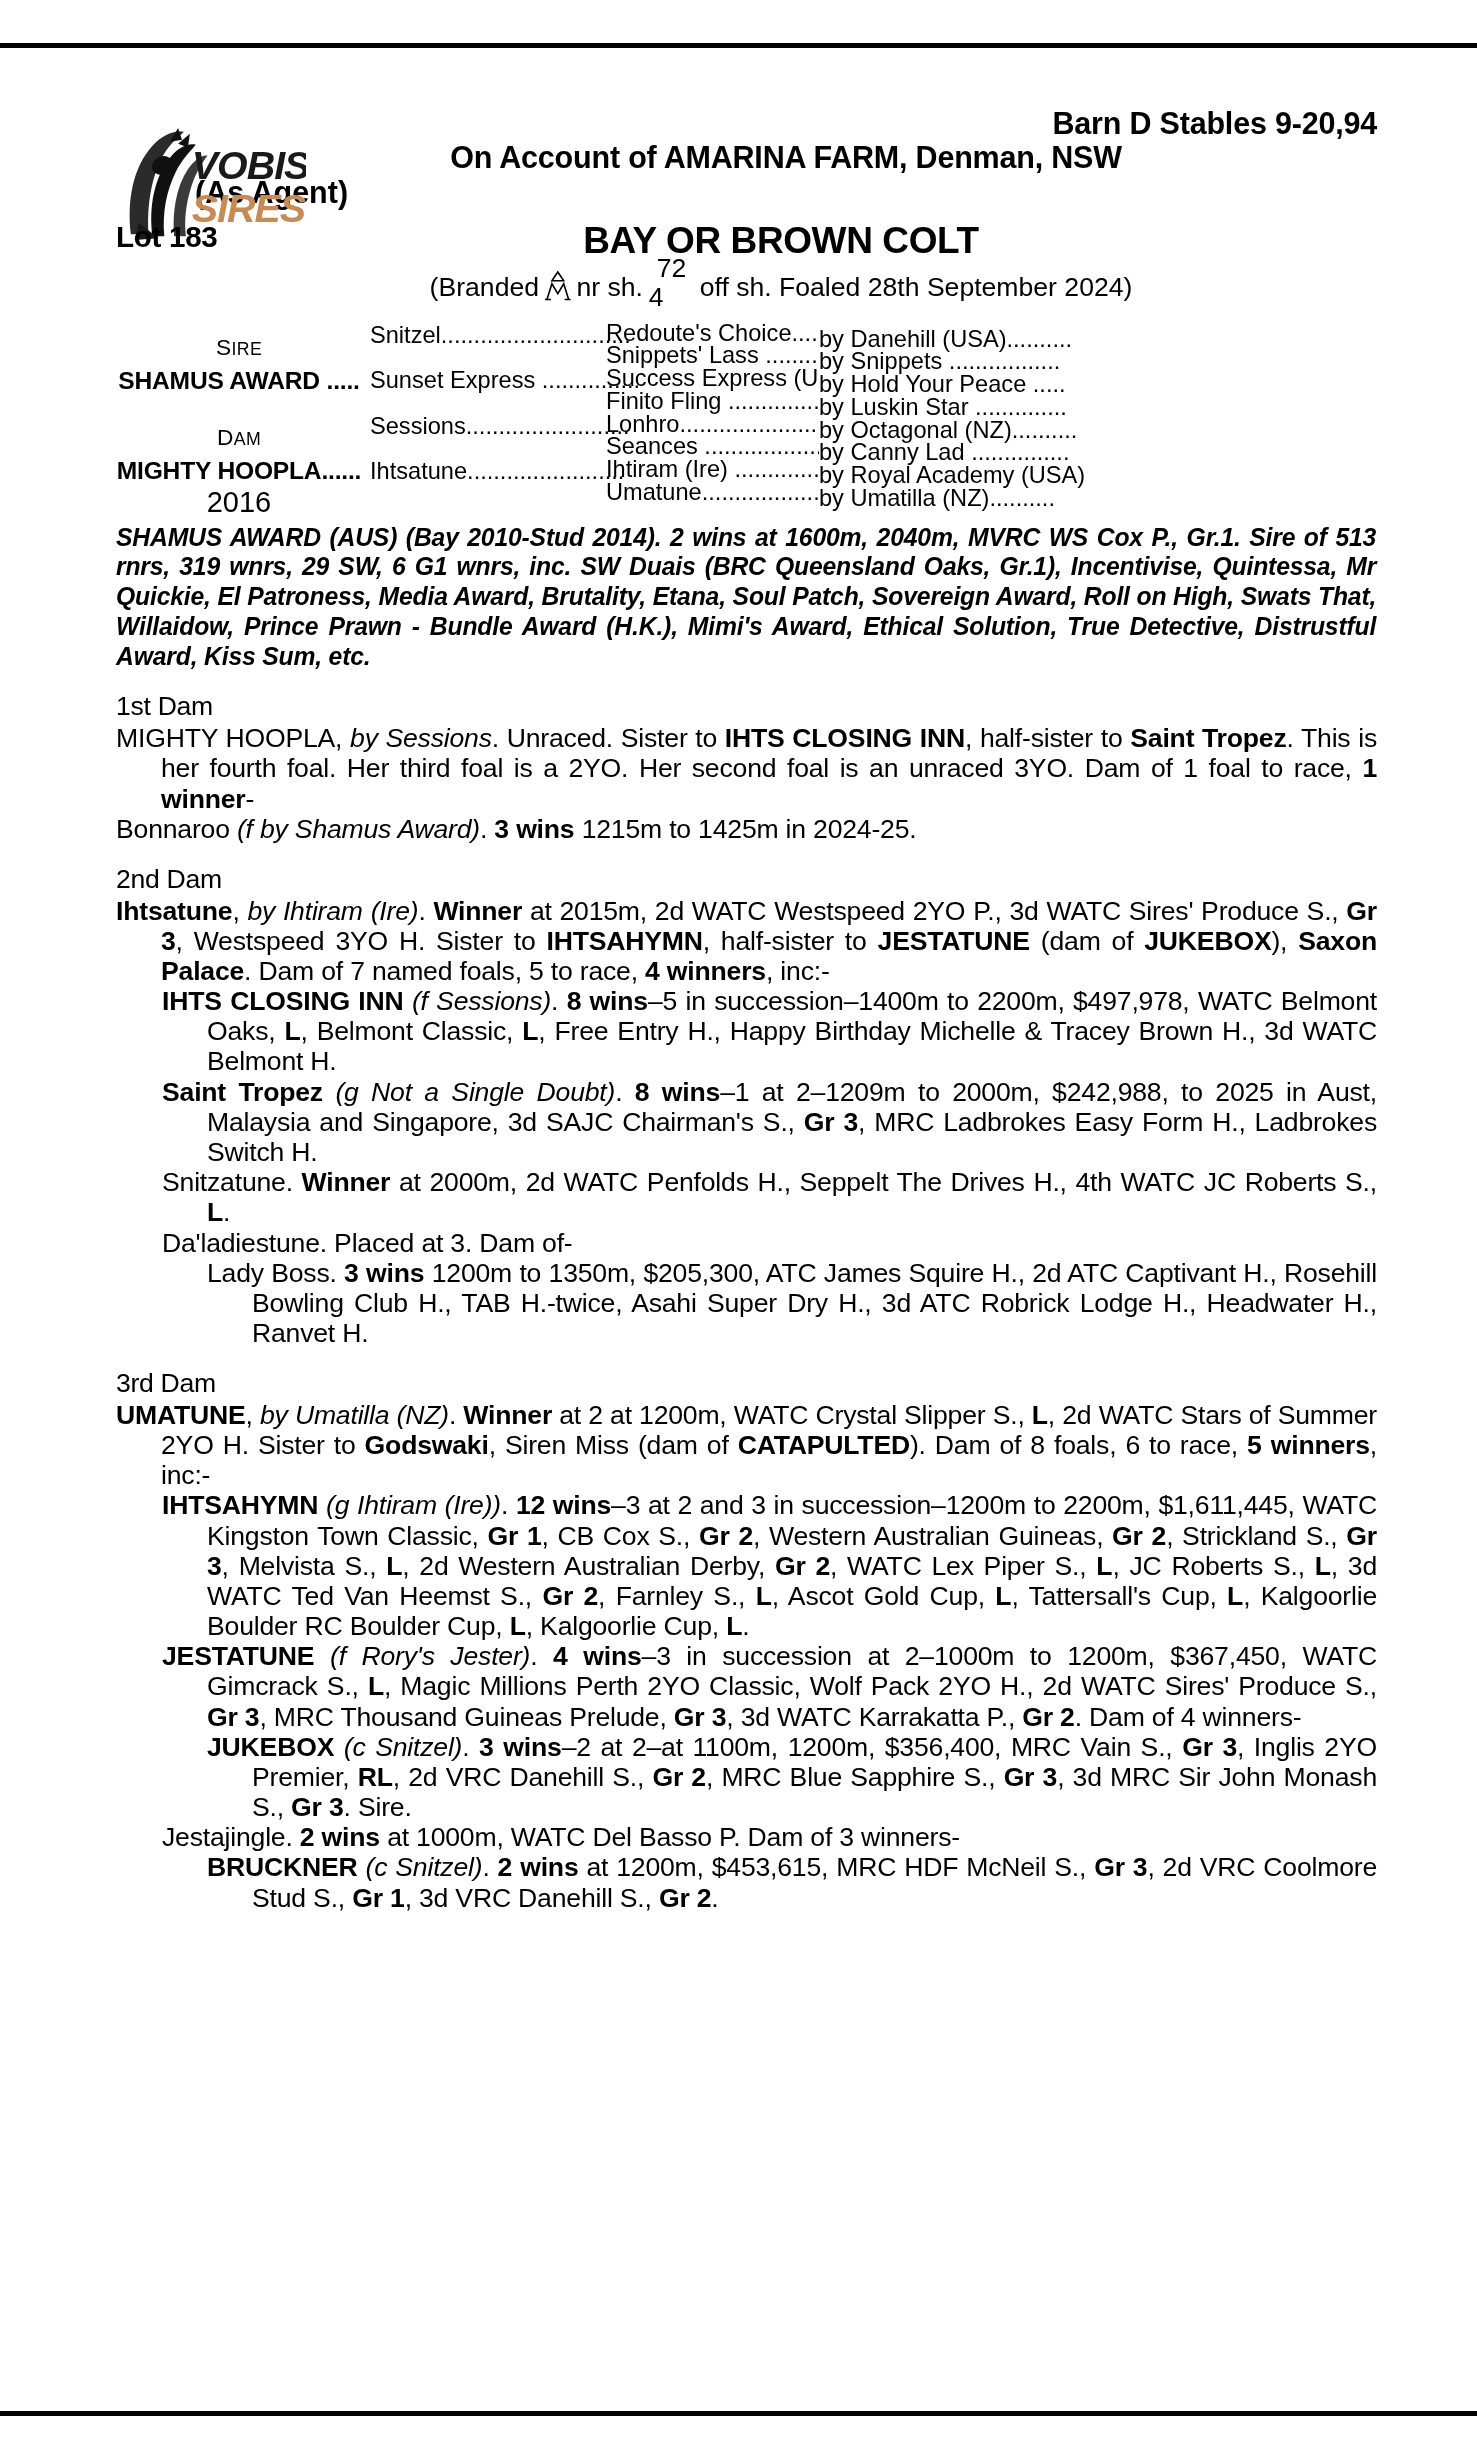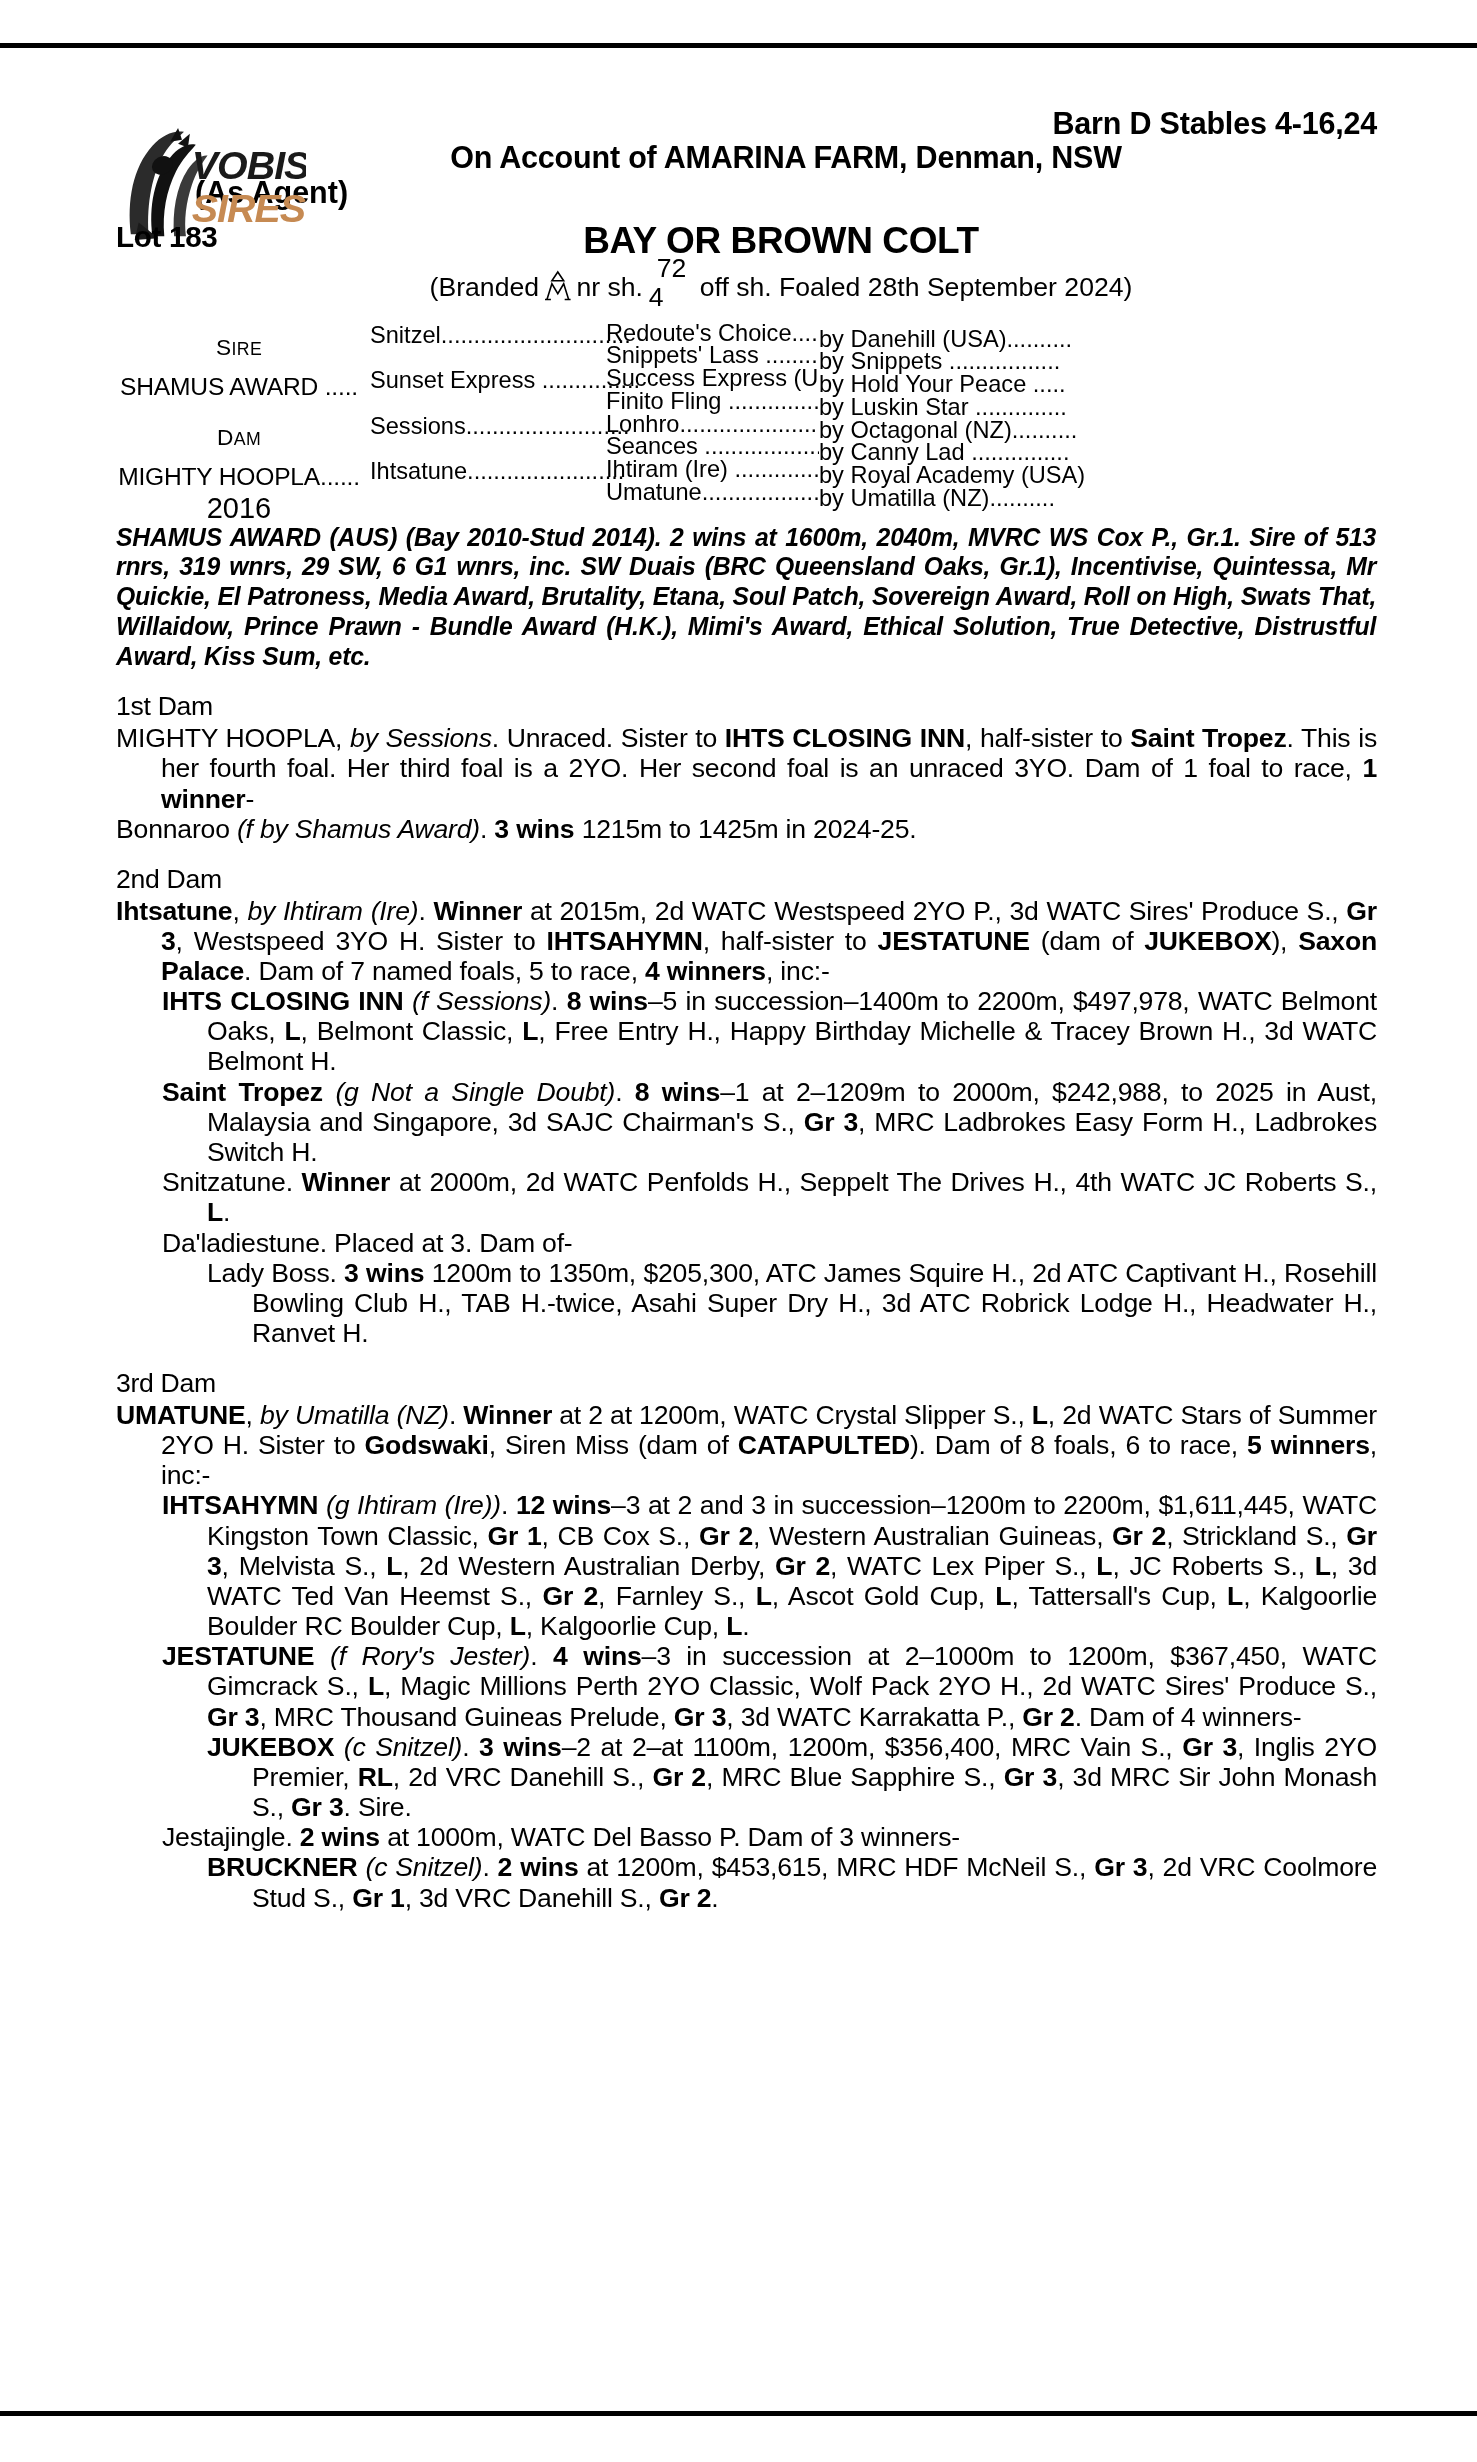--- a/index.html
+++ b/index.html
@@ -153,24 +153,24 @@
     text-align: center;
   }
   .sire-block { position: absolute; left: 0; top: 13.8px; width: 246px; }
   .dam-block  { position: absolute; left: 0; top: 104px; width: 246px; }
   .lbl {
     font-size: 22.7px;
     letter-spacing: 0.4px;
   }
   .lbl .sc { font-size: 17.7px; }
   .nm {
-    font-weight: normal;
+    font-weight: bold;
     font-size: 24.6px;
     letter-spacing: -0.2px;
-    margin-top: 12px;
+    margin-top: 6px;
   }
   .yr { font-size: 29px; margin-top: 1px; }
 
   .ped-mid {
     position: absolute;
     left: 254px;
     top: 0px;
     width: 222px;
   }
   .ped-mid .g2 {
@@ -270,21 +270,21 @@
             <ellipse cx="44" cy="42" rx="11" ry="9" fill="#111" transform="rotate(-28 44 42)"></ellipse>
             <path d="M52 18 L60 4 L64 16 Z" fill="#111"></path>
             <path d="M60 20 L72 10 L70 24 Z" fill="#111"></path>
             <path d="M20 100 L40 116 L16 118 Z" fill="#1a1a1a"></path>
           </g>
           <text x="74" y="56" font-family="&quot;Liberation Sans&quot;, sans-serif" font-size="40" font-weight="bold" font-style="italic" fill="#1a1a1a" letter-spacing="-1">VOBIS</text>
           <text x="74" y="100" font-family="&quot;Liberation Sans&quot;, sans-serif" font-size="40" font-weight="bold" font-style="italic" fill="#c68a52" letter-spacing="-1">SIRES</text>
         </svg>
       </div>
 
-      <div class="barn">Barn D Stables 4-16,24</div>
+      <div class="barn">Barn D Stables 9-20,94</div>
       <div class="account">On Account of AMARINA FARM, Denman, NSW</div>
       <div class="agent">(As Agent)</div>
 
       <div class="titlerow">
         <div class="lot">Lot 183</div>
         <div class="colourtitle">BAY OR BROWN COLT</div>
       </div>
 
       <div class="brandline">
         <span>(Branded</span><span class="brandmark">

